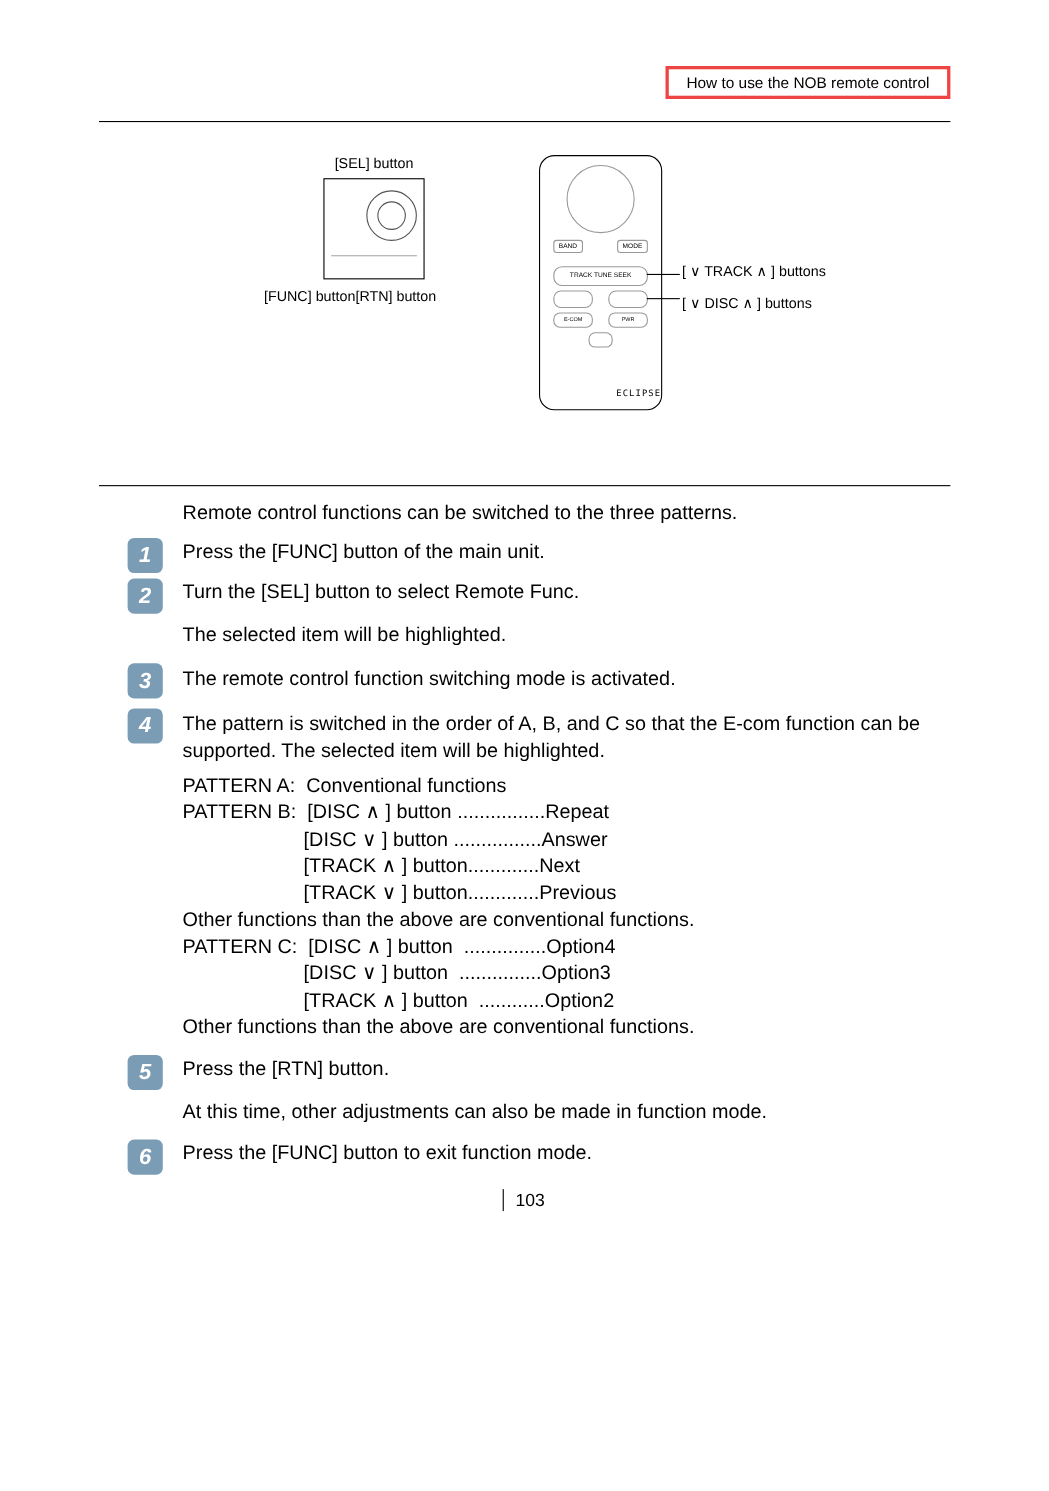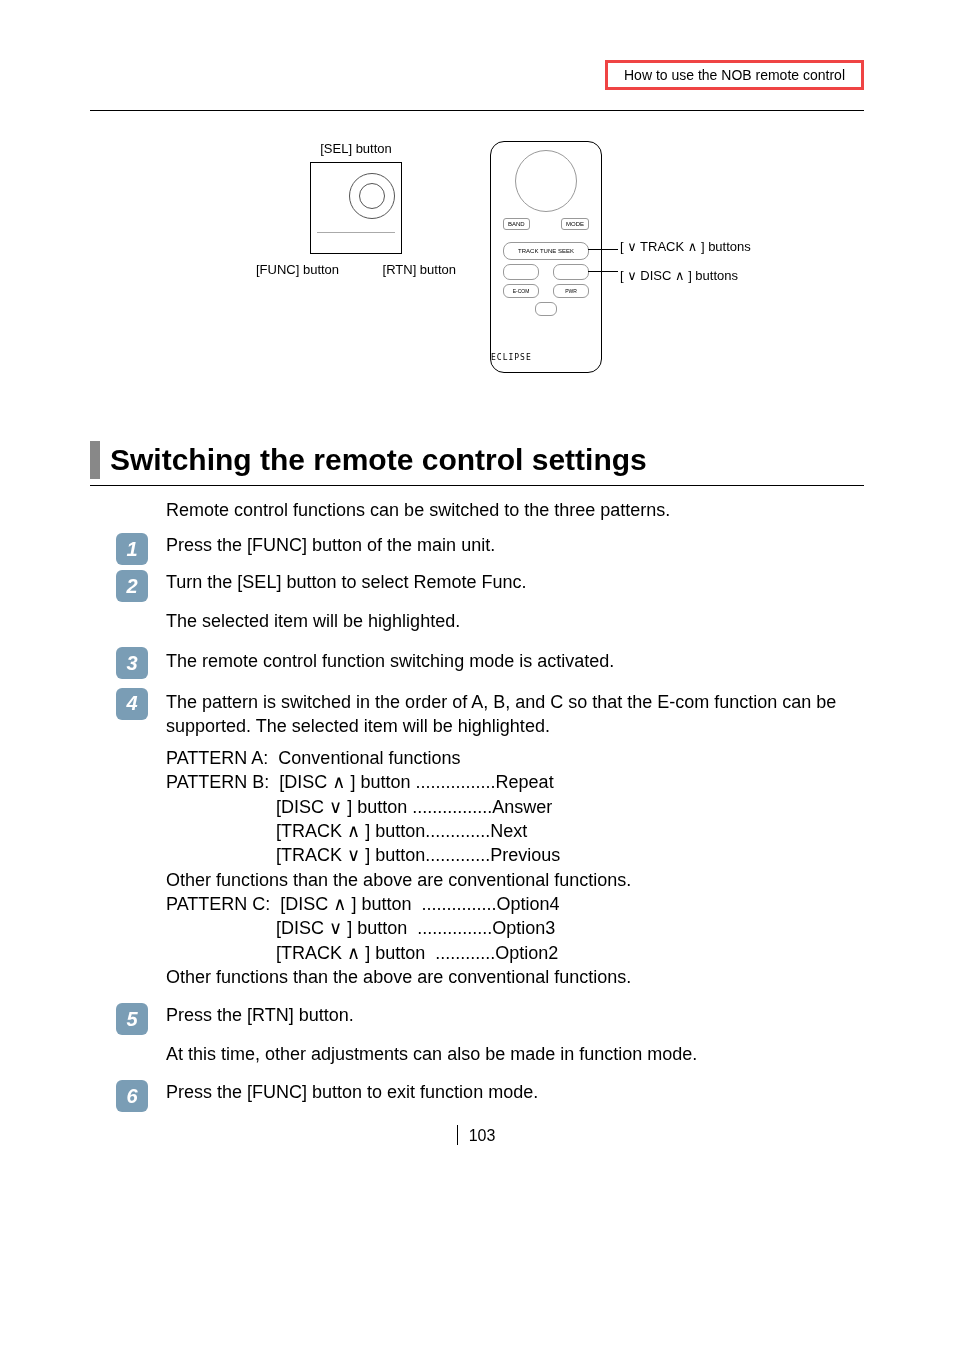--- a/index.html
+++ b/index.html
@@ -31,21 +31,21 @@
   }
   .diagram-area {
     position: relative;
     height: 260px;
     margin: 30px 0 40px 0;
   }
   .diag-left, .diag-right {
     position: absolute;
   }
   .diag-left {
-    left: 166px;
+    left: 150px;
     top: 0;
     text-align: center;
   }
   .diag-label-top {
     font-size: 13px;
     margin-bottom: 6px;
   }
   .unit-box {
     width: 90px;
     height: 90px;
@@ -75,21 +75,20 @@
   .unit-box .btnrow {
     position: absolute;
     bottom: 4px;
     left: 6px;
     right: 6px;
     height: 16px;
     border-top: 1px solid #aaa;
   }
   .diag-label-lines {
     display: flex;
-    justify-content: space-between;
     width: 200px;
     margin: 8px auto 0 auto;
     font-size: 13px;
   }
   .diag-label-lines span { white-space: nowrap; }
   .diag-right {
     left: 400px;
     top: 0;
   }
   .remote {
@@ -176,21 +175,21 @@
     width: 20px;
     height: 12px;
     border: 1px solid #999;
     border-radius: 6px;
   }
   .remote .brand {
     position: absolute;
     bottom: 10px;
     left: 0;
     right: 0;
-    text-align: left;
+    text-align: right;
     font-size: 8px;
     font-family: monospace;
     letter-spacing: 1px;
   }
   .diag-right-labels {
     position: absolute;
     left: 130px;
     top: 98px;
     font-size: 13px;
   }
@@ -328,24 +327,20 @@
       </div>
       <div class="connector1"></div>
       <div class="connector2"></div>
       <div class="diag-right-labels">
         <div>[ ∨ TRACK ∧ ] buttons</div>
         <div>[ ∨ DISC ∧ ] buttons</div>
       </div>
     </div>
   </div>
 
-  <div class="section-title-wrap">
-    <div class="title-bar"></div>
-    <h1 class="section-title">Switching the remote control settings</h1>
-  </div>
   <hr class="title-rule">
 
   <p class="intro">Remote control functions can be switched to the three patterns.</p>
 
   <div class="steps" id="steps-container">
       <div class="step">
         <div class="step-num">1</div>
         <div class="step-head">Press the [FUNC] button of the main unit.</div>
       </div>
       <div class="step">

